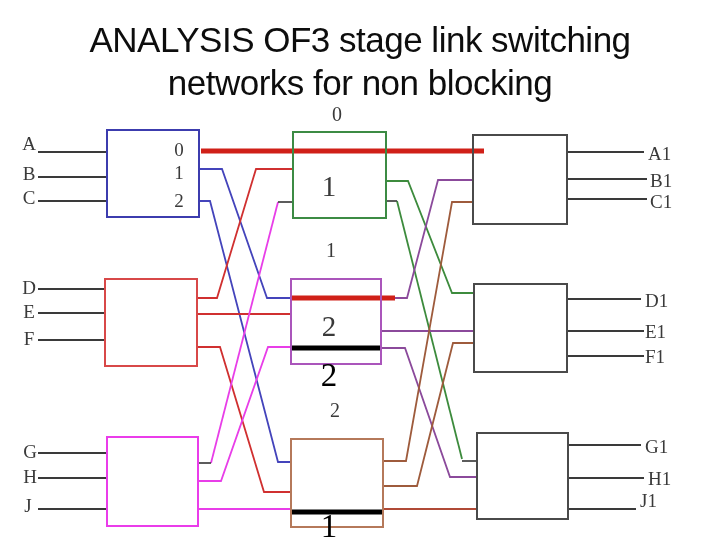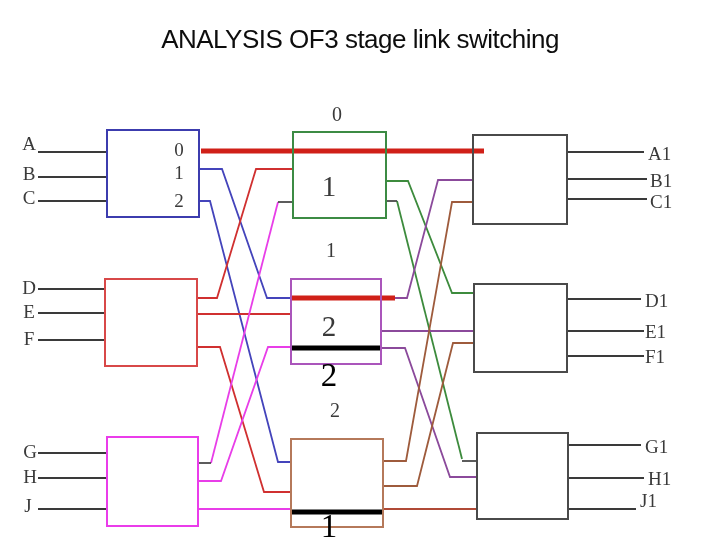--- a/index.html
+++ b/index.html
@@ -6,21 +6,21 @@
   .slide{
     position:relative;
     width:720px;height:540px;
     background:#ffffff;
     overflow:hidden;
     font-family:"Liberation Sans",sans-serif;
   }
   .title{
     position:absolute;top:18px;left:0;width:720px;
     text-align:center;
-    font-size:26px;line-height:43px;
+    font-size:35px;line-height:43px;
     color:#0d0d0d;
     letter-spacing:-0.5px;
   }
   svg{position:absolute;top:0;left:0;}
   svg text{
     font-family:"Liberation Serif",serif;
     fill:#3a3a3a;
   }
   text.port{font-size:19px;}
   text.collbl{font-size:20px;}
@@ -31,20 +31,21 @@
   .lk{fill:none;stroke-width:1.8px;}
   .thick{fill:none;stroke-width:5px;}
 </style>
 </head>
 <body>
 
 <div class="slide">
 
   <div class="title">
     <div>ANALYSIS OF3 stage link switching</div>
+    <div>networks for non blocking</div>
   </div>
 
   <svg width="720" height="540" viewBox="0 0 720 540">
 
     <g>
       <line class="io" x1="38" y1="152" x2="107" y2="152"></line>
       <line class="io" x1="38" y1="177" x2="107" y2="177"></line>
       <line class="io" x1="38" y1="201" x2="107" y2="201"></line>
       <line class="io" x1="38" y1="289" x2="105" y2="289"></line>
       <line class="io" x1="38" y1="313" x2="105" y2="313"></line>

